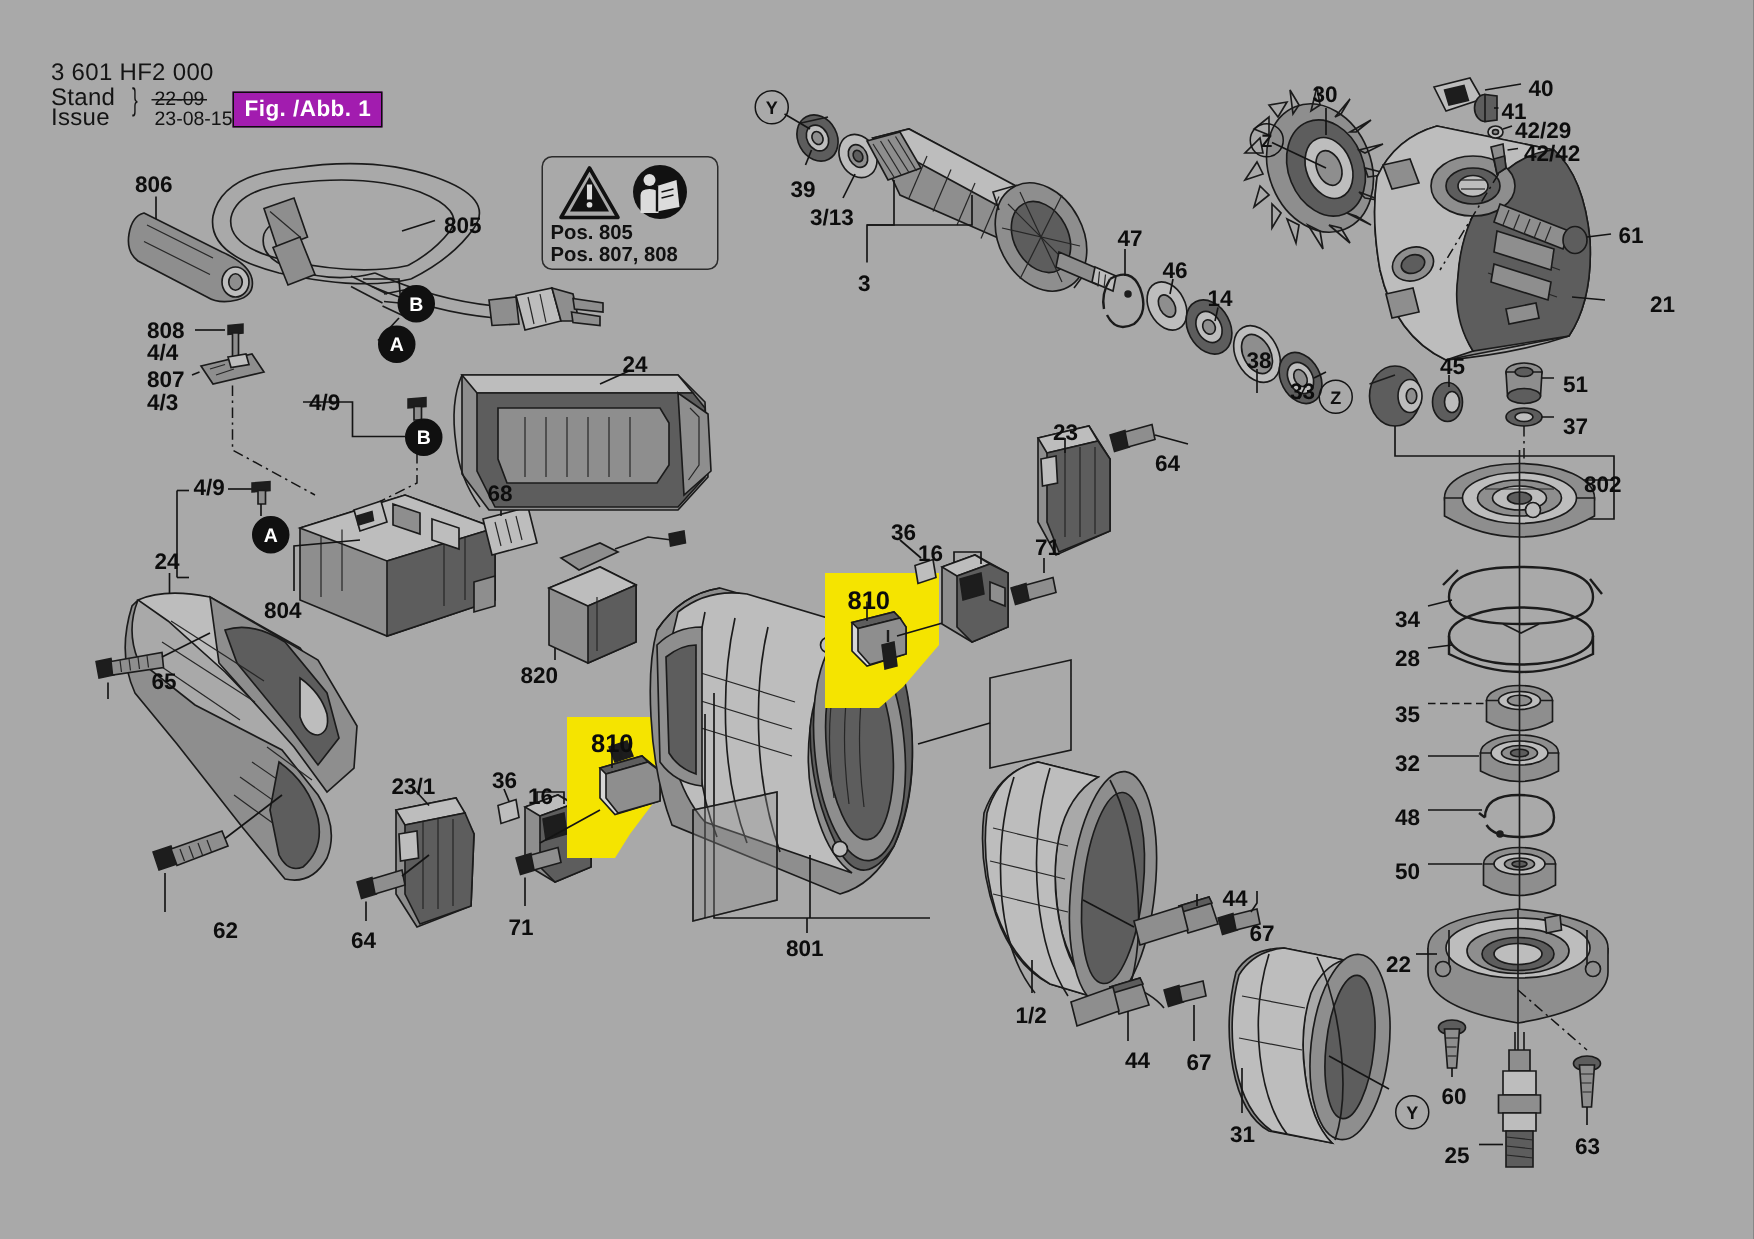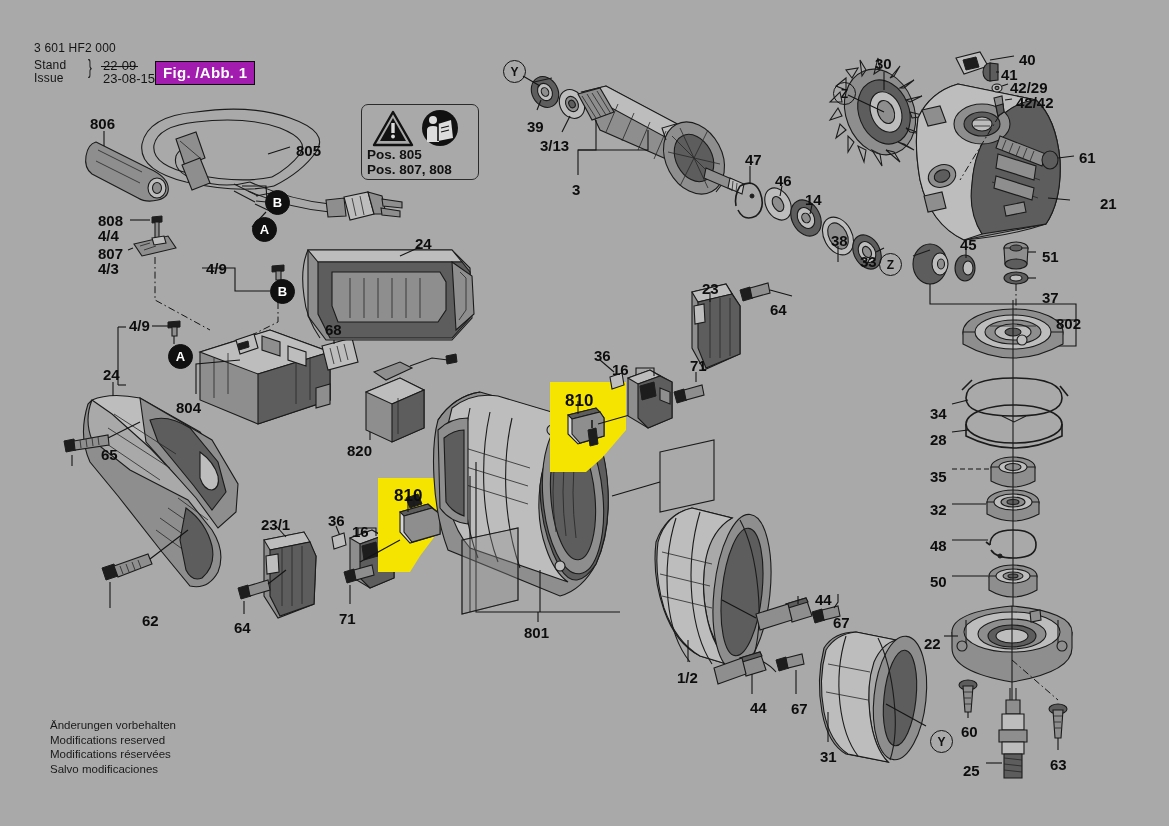--- a/index.html
+++ b/index.html
@@ -6,21 +6,21 @@
   html,body{margin:0;padding:0;background:#6e6e6e;}
   #sheet{
     position:relative;
     width:1169px;height:826px;
     background:#a9a9a9;
     overflow:hidden;
     font-family:"Liberation Sans", sans-serif;
     color:#111;
   }
   
-  .hdr{position:absolute;font-size:12px;line-height:15px;letter-spacing:.2px;color:#141414;white-space:pre;}
+  .hdr{position:absolute;font-size:16px;line-height:15px;letter-spacing:.2px;color:#141414;white-space:pre;}
   #hdr-code{left:34px;top:41px;}
   #hdr-stand{left:34px;top:58px;}
   #hdr-issue{left:34px;top:71px;}
   #hdr-brace{left:88px;top:56px;font-size:21px;line-height:21px;transform:scaleX(.55);transform-origin:left top;}
   #date-old{position:absolute;left:103px;top:58px;font-size:13px;color:#141414;}
   #date-old::after{content:"";position:absolute;left:-2px;top:50%;width:calc(100% + 4px);height:1.4px;background:#141414;}
   #date-new{position:absolute;left:103px;top:71px;font-size:13px;color:#141414;}
 
   #fig-badge{
     position:absolute;left:155px;top:61px;
@@ -828,21 +828,21 @@
       <div class="lbl" style="left: 860px; top: 254px;">33</div>
       <div class="lbl" style="left: 875px; top: 56px;">30</div>
       <div class="lbl" style="left: 1019px; top: 52px;">40</div>
       <div class="lbl" style="left: 1001px; top: 67px;">41</div>
       <div class="lbl" style="left: 1010px; top: 80px;">42/29</div>
       <div class="lbl" style="left: 1016px; top: 95px;">42/42</div>
       <div class="lbl" style="left: 1079px; top: 150px;">61</div>
       <div class="lbl" style="left: 1072px; top: 196px; margin-left: 28px;">21</div>
       <div class="lbl" style="left: 960px; top: 237px;">45</div>
       <div class="lbl" style="left: 1042px; top: 249px;">51</div>
-      <div class="lbl" style="left: 1042px; top: 290px;">37</div>
+      <div class="lbl" style="left: 1042px; top: 277px;">37</div>
       <div class="lbl" style="left: 1056px; top: 316px;">802</div>
       <div class="lbl" style="left: 930px; top: 406px;">34</div>
       <div class="lbl" style="left: 930px; top: 432px;">28</div>
       <div class="lbl" style="left: 930px; top: 469px;">35</div>
       <div class="lbl" style="left: 930px; top: 502px;">32</div>
       <div class="lbl" style="left: 930px; top: 538px;">48</div>
       <div class="lbl" style="left: 930px; top: 574px;">50</div>
       <div class="lbl" style="left: 924px; top: 636px;">22</div>
       <div class="lbl" style="left: 961px; top: 724px;">60</div>
       <div class="lbl" style="left: 963px; top: 763px;">25</div>
@@ -853,20 +853,14 @@
       <div class="circ open" style="left: 503px; top: 60px;">Y</div>
       <div class="circ open" style="left: 833px; top: 82px;">Z</div>
       <div class="circ open" style="left: 879px; top: 253px;">Z</div>
       <div class="circ open" style="left: 930px; top: 730px;">Y</div>
       <div class="circ solid" style="left: 252px; top: 217px;">A</div>
       <div class="circ solid" style="left: 265px; top: 190px;">B</div>
       <div class="circ solid" style="left: 168px; top: 344px;">A</div>
       <div class="circ solid" style="left: 270px; top: 279px;">B</div>
     </div>
 
-  <div id="footer">
-    <div>Änderungen vorbehalten</div>
-    <div>Modifications reserved</div>
-    <div>Modifications réservées</div>
-    <div>Salvo modificaciones</div>
-  </div>
 
 </div>
 
 </body></html>

